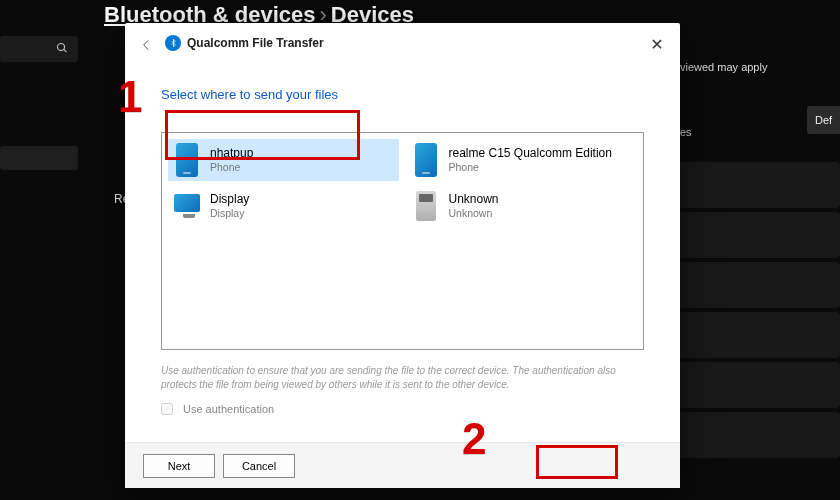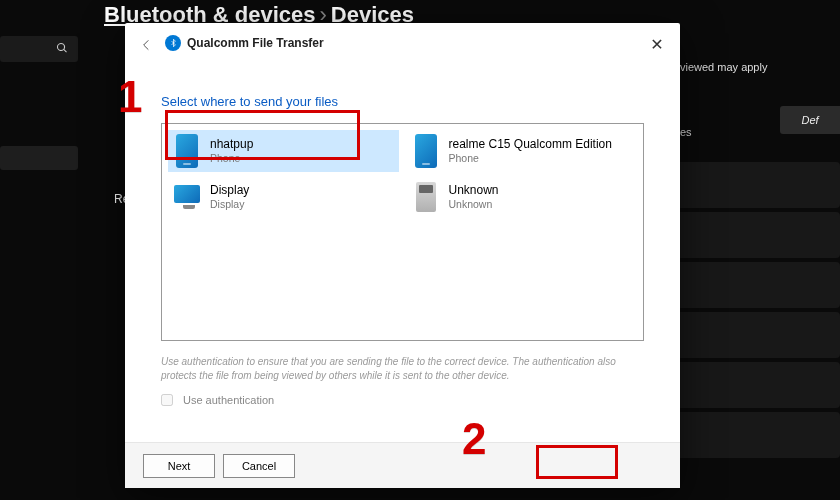--- a/index.html
+++ b/index.html
@@ -6,39 +6,39 @@
   html, body { width: 840px; height: 500px; overflow: hidden; font-family: 'Segoe UI', Arial, sans-serif; }
   body { background: #0a0a0a; position: relative; }
 
   
   .bg-page { position: absolute; inset: 0; color: #fff; }
   .breadcrumb { position: absolute; top: 2px; left: 104px; font-size: 22px; font-weight: 600; display: flex; align-items: center; gap: 4px; text-decoration: underline; }
   .breadcrumb .sep { color: #888; font-weight: 400; }
   .search-pill { position: absolute; top: 36px; left: 0; width: 78px; height: 26px; background: #1b1b1b; border-radius: 3px; display:flex; align-items:center; justify-content:flex-end; padding-right:10px;}
   .search-pill svg { width:12px; height:12px; fill:#ccc; }
   .charges-note { position: absolute; top: 61px; left: 680px; font-size: 11px; color: #ddd; }
-  .def-btn { position: absolute; top: 106px; right: 0; width: 60px; height: 28px; background: #2b2b2b; border-radius: 3px 0 0 3px; display:flex;align-items:center;justify-content:center;font-size:11px;color:#eee;font-style:italic;}
+  .def-btn { position: absolute; top: 106px; right: 0; width: 33px; height: 28px; background: #2b2b2b; border-radius: 3px 0 0 3px; display:flex;align-items:center;justify-content:center;font-size:11px;color:#eee;}
   .es-label { position: absolute; top: 126px; left: 680px; font-size: 11px; color: #ddd; }
   .side-strip { position: absolute; top: 146px; left:0; width:78px; height:24px; background:#1e1e1e; border-radius:3px;}
   .re-label { position: absolute; top: 192px; left: 114px; font-size: 12px; color: #fff; }
   .dark-rows { position: absolute; top: 162px; left: 135px; right: 0; }
   .dark-row { height: 46px; background: #181818; border-radius: 4px; margin-bottom: 4px; }
 
   
   .modal { position: absolute; top: 23px; left: 125px; width: 555px; height: 465px; background: #fff; color: #000; box-shadow: 0 10px 40px rgba(0,0,0,0.6); border-radius: 2px; display:flex; flex-direction:column;}
   .modal-header { position: relative; height: 40px; }
   .back-arrow { position:absolute; top:14px; left:14px; width:16px; height:16px; cursor:pointer;}
   .back-arrow svg { width:16px;height:16px; stroke:#555; fill:none; stroke-width:1.5;}
   .bt-icon { position:absolute; top:12px; left:40px; width:16px; height:16px; background:#0078d4; border-radius:50%; display:flex;align-items:center;justify-content:center;}
   .bt-icon svg { width:9px;height:12px; stroke:#fff; fill:none; stroke-width:2;}
   .modal-title { position:absolute; top:13px; left:62px; font-size:12px; font-weight:600; color:#222;}
   .close-x { position:absolute; top:8px; right:10px; width:26px; height:26px; display:flex;align-items:center;justify-content:center; cursor:pointer; font-size:16px; color:#333;}
   .modal-body { flex:1; padding: 0 36px; position:relative;}
-  .instruction { margin-top: 31px; font-size: 13px; color: #0a5cc4; }
-  .device-box { margin-top: 14px; border: 1px solid #999; height: 218px; padding: 6px; }
+  .instruction { margin-top: 24px; font-size: 13px; color: #0a5cc4; }
+  .device-box { margin-top: 30px; border: 1px solid #999; height: 218px; padding: 6px; }
   .device-grid { display: grid; grid-template-columns: 1fr 1fr; gap: 4px 8px; }
   .device { display:flex; align-items:center; gap:10px; padding: 4px 6px; cursor:pointer; min-height:42px;}
   .device.selected { background: #cde8ff; }
   .dev-icon { width: 26px; height: 34px; display:flex;align-items:center;justify-content:center; flex-shrink:0;}
   .dev-text { display:flex; flex-direction:column; line-height:1.25;}
   .dev-name { font-size:12px; color:#000;}
   .dev-type { font-size:10.5px; color:#777;}
   .help-text { margin-top: 14px; font-size: 10px; color: #9a9a9a; line-height:1.35;font-style:italic; }
   .auth-row { margin-top: 12px; display:flex; align-items:center; gap:10px; font-size:11px; color:#888;}
   .auth-row input { width:12px; height:12px;}

